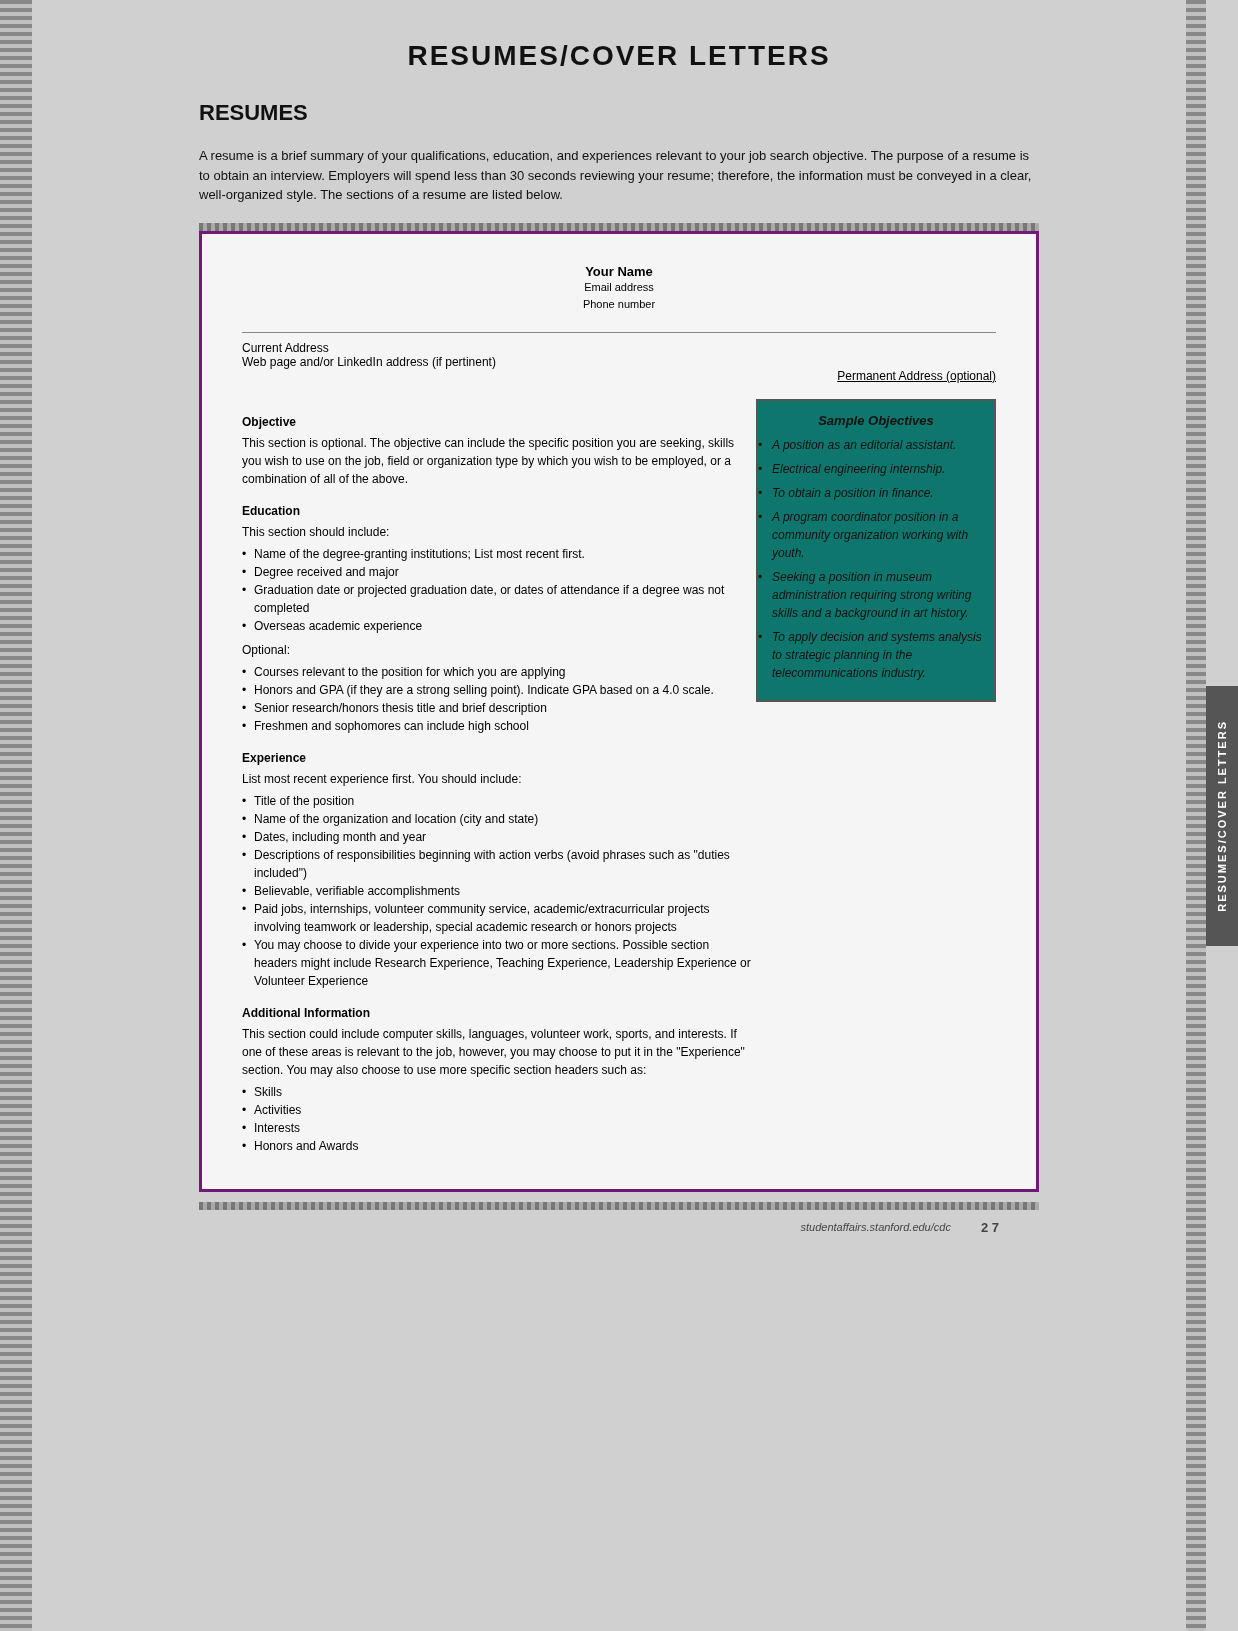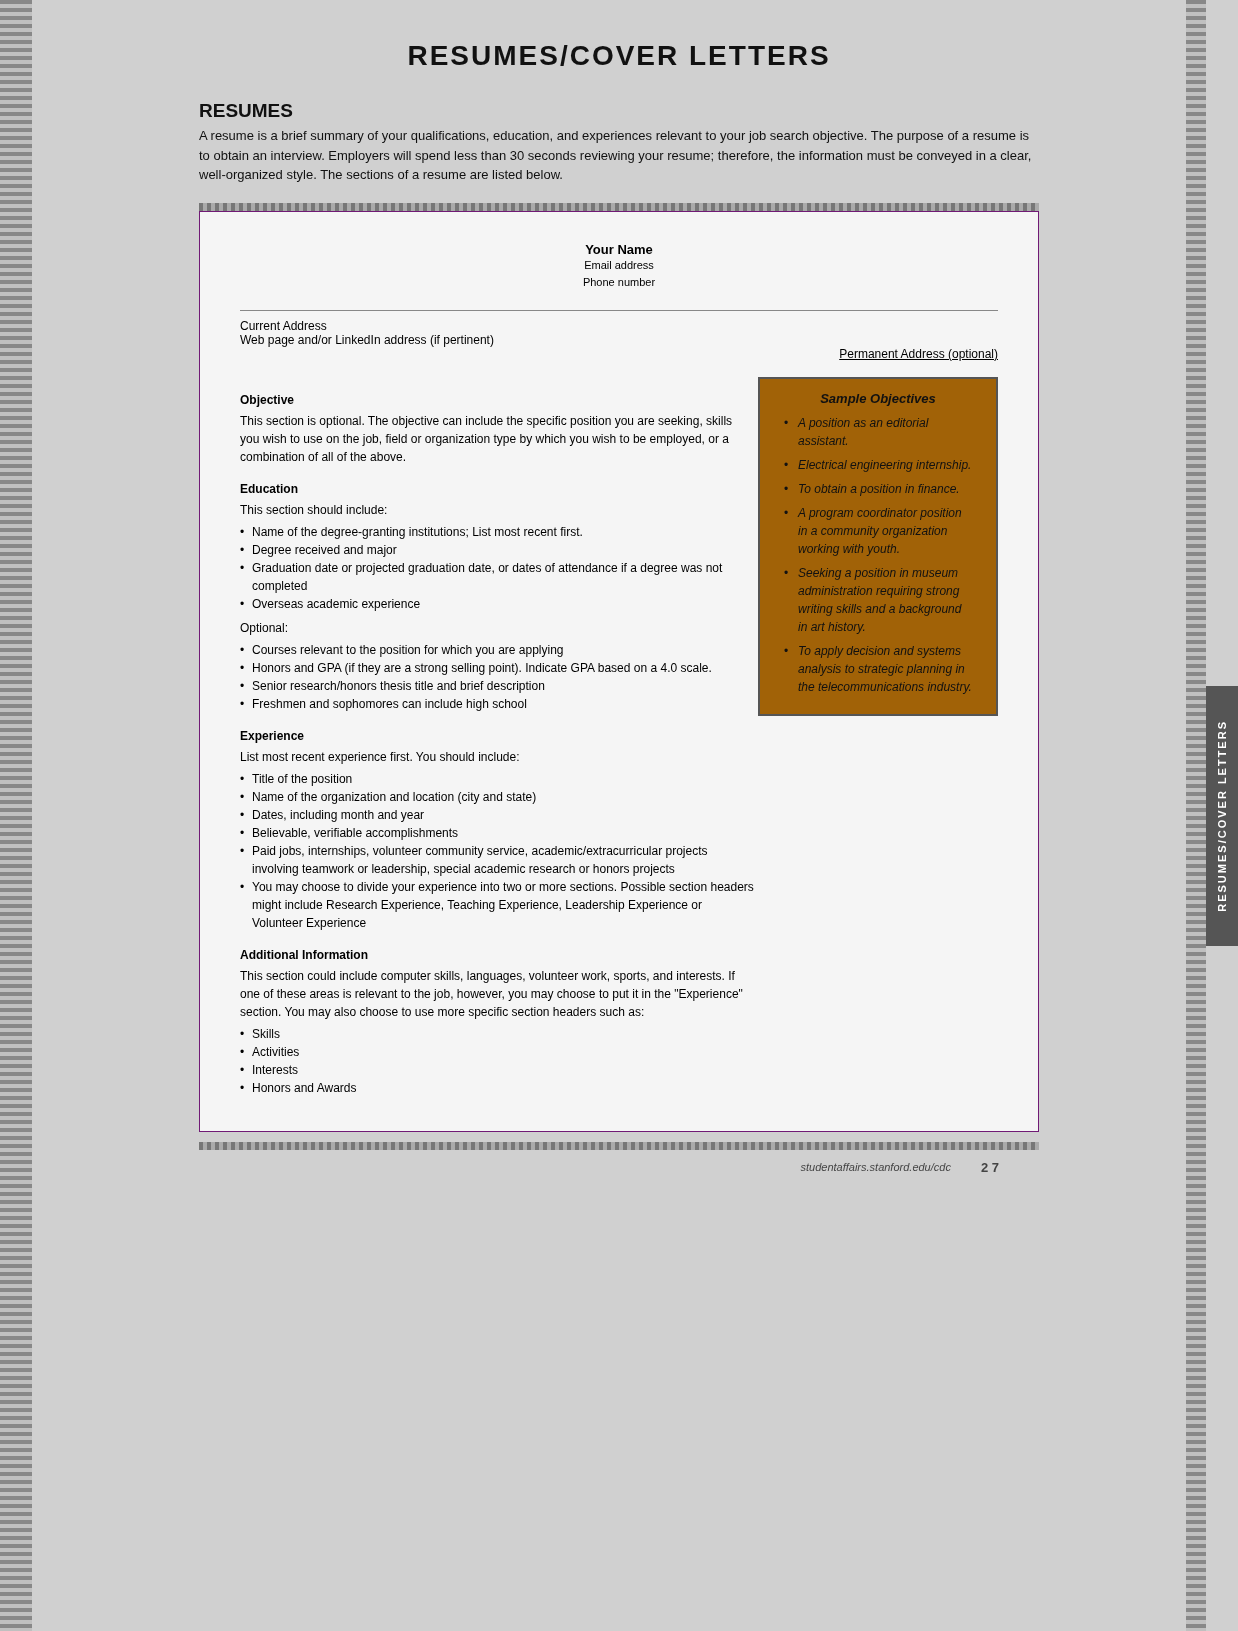--- a/index.html
+++ b/index.html
@@ -33,38 +33,38 @@
       text-align: center;
       font-size: 28px;
       font-weight: 900;
       letter-spacing: 2px;
       font-family: Arial Black, Arial, sans-serif;
       margin-bottom: 28px;
       color: #111;
     }
 
     .section-heading {
-      font-size: 19px;
+      font-size: 22px;
       font-weight: 900;
       font-family: Arial Black, Arial, sans-serif;
-      margin-bottom: 4px;
+      margin-bottom: 20px;
       color: #111;
     }
 
     .intro-text {
       font-size: 13px;
       line-height: 1.5;
       color: #111;
       margin-bottom: 18px;
     }
 
     
     .resume-box {
       background: #f5f5f5;
-      border: 1px solid #701a75;
+      border: 3px solid #701a75;
       padding: 30px 40px;
       position: relative;
       margin-bottom: 10px;
     }
 
     .resume-header {
       text-align: center;
       margin-bottom: 18px;
     }
 
@@ -140,22 +140,22 @@
 
     .resume-list li::before {
       content: "•";
       position: absolute;
       left: 0;
     }
 
     
     .sample-objectives {
       border: 2px solid #555;
-      padding: 12px 24px;
-      background: #a16207;
+      padding: 12px 0;
+      background: #0f766e;
       margin-top: 0;
     }
 
     .sample-objectives-title {
       font-weight: bold;
       font-style: italic;
       font-size: 13px;
       text-align: center;
       margin-bottom: 8px;
       color: #111;
@@ -351,20 +351,21 @@
             </ul>
           </div>
 
           <div>
             <div class="resume-section-title">Experience</div>
             <p class="resume-text">List most recent experience first. You should include:</p>
             <ul class="resume-list">
               <li>Title of the position</li>
               <li>Name of the organization and location (city and state)</li>
               <li>Dates, including month and year</li>
+              <li>Descriptions of responsibilities beginning with action verbs (avoid phrases such as "duties included")</li>
               <li>Believable, verifiable accomplishments</li>
               <li>Paid jobs, internships, volunteer community service, academic/extracurricular projects involving teamwork or leadership, special academic research or honors projects</li>
               <li>You may choose to divide your experience into two or more sections. Possible section headers might include Research Experience, Teaching Experience, Leadership Experience or Volunteer Experience</li>
             </ul>
           </div>
 
           <div>
             <div class="resume-section-title">Additional Information</div>
             <p class="resume-text">This section could include computer skills, languages, volunteer work, sports, and interests. If one of these areas is relevant to the job, however, you may choose to put it in the "Experience" section. You may also choose to use more specific section headers such as:</p>
             <ul class="resume-list">

